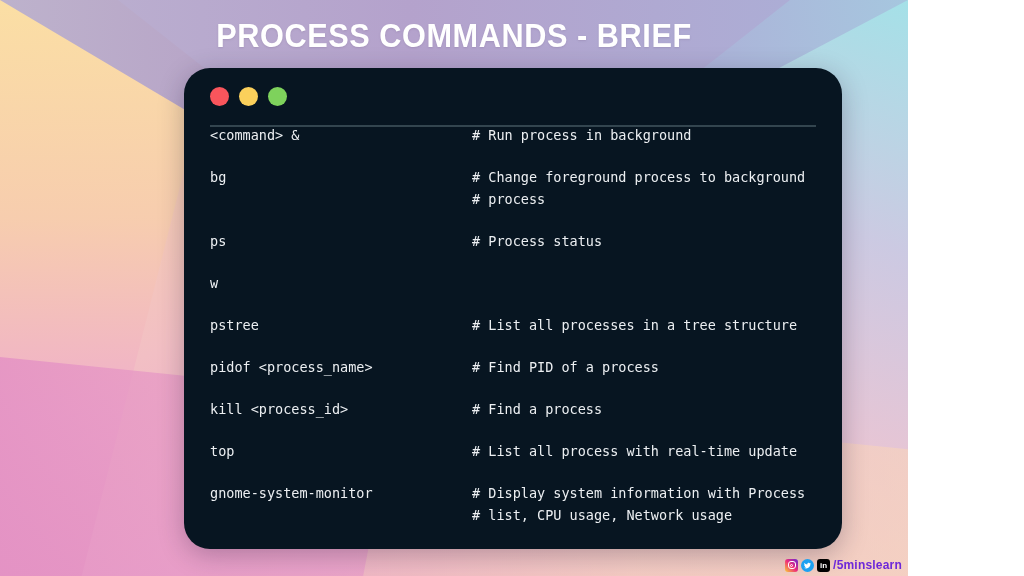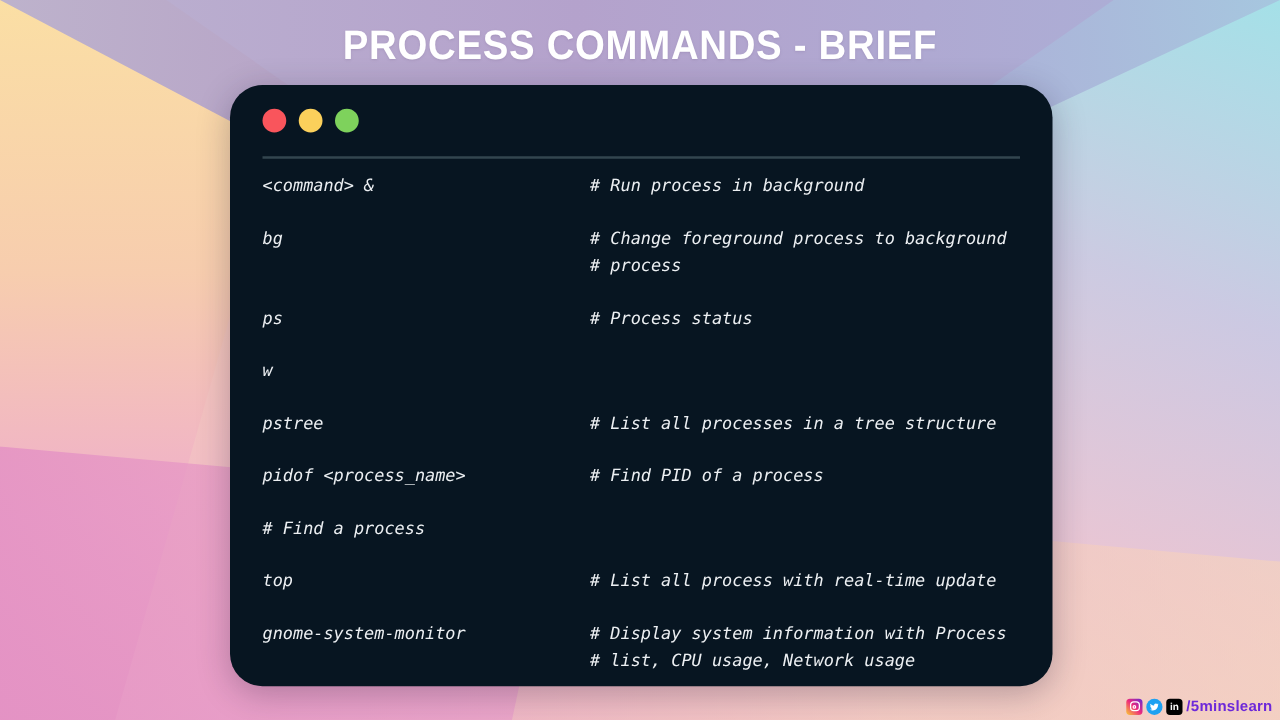--- a/index.html
+++ b/index.html
@@ -6,21 +6,21 @@
 
   html, body {
     width:1024px; height:576px;
     overflow:hidden;
     font-family:"Liberation Sans", sans-serif;
   }
 
   
   #stage {
     position:relative;
-    width:1024px; height:576px;
+    width:908px; height:576px;
     overflow:hidden;
     background:#e9c8d8;
   }
   .bg-layer { position:absolute; inset:0; }
 
   
   #bg-base {
     background:
       linear-gradient(160deg,
         #f8dca8 0%,
@@ -112,23 +112,22 @@
 
   #separator {
     position:absolute;
     left:26px; top:57px;
     width:606px; height:2px;
     background:#33454f;
   }
 
   #rows {
     position:absolute;
-    left:0; top:70px;
+    left:0; top:56px;
     width:100%;
-    font-style:italic;
   }
   .row {
     display:flex;
     align-items:flex-start;
     padding:0 0 0 26px;
     margin-bottom:20px;
   }
   .cmd {
     width:262px;
     flex:0 0 262px;
@@ -224,20 +223,21 @@
         </div>
         <div class="row">
           <div class="cmd">pstree</div>
           <div class="comment"><span class="cline"># List all processes in a tree structure</span></div>
         </div>
         <div class="row">
           <div class="cmd">pidof &lt;process_name&gt;</div>
           <div class="comment"><span class="cline"># Find PID of a process</span></div>
         </div>
         <div class="row">
+          <div class="cmd">kill &lt;process_id&gt;</div>
           <div class="comment"><span class="cline"># Find a process</span></div>
         </div>
         <div class="row">
           <div class="cmd">top</div>
           <div class="comment"><span class="cline"># List all process with real-time update</span></div>
         </div>
         <div class="row">
           <div class="cmd">gnome-system-monitor</div>
           <div class="comment"><span class="cline"># Display system information with Process</span><span class="cline"># list, CPU usage, Network usage</span></div>
         </div>

